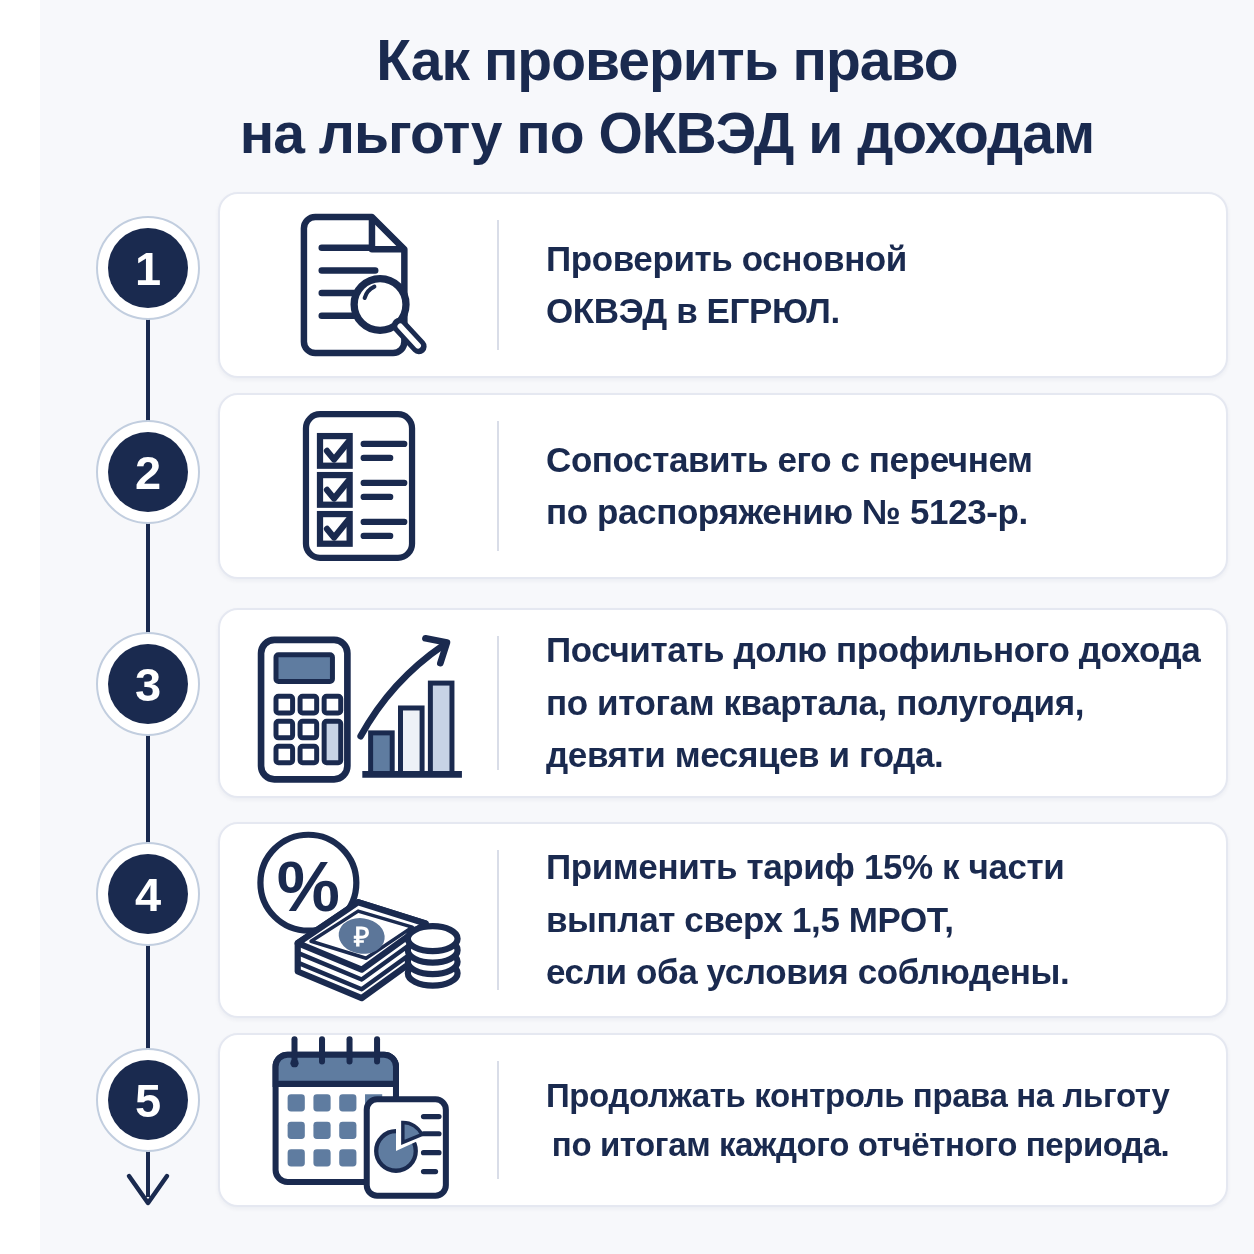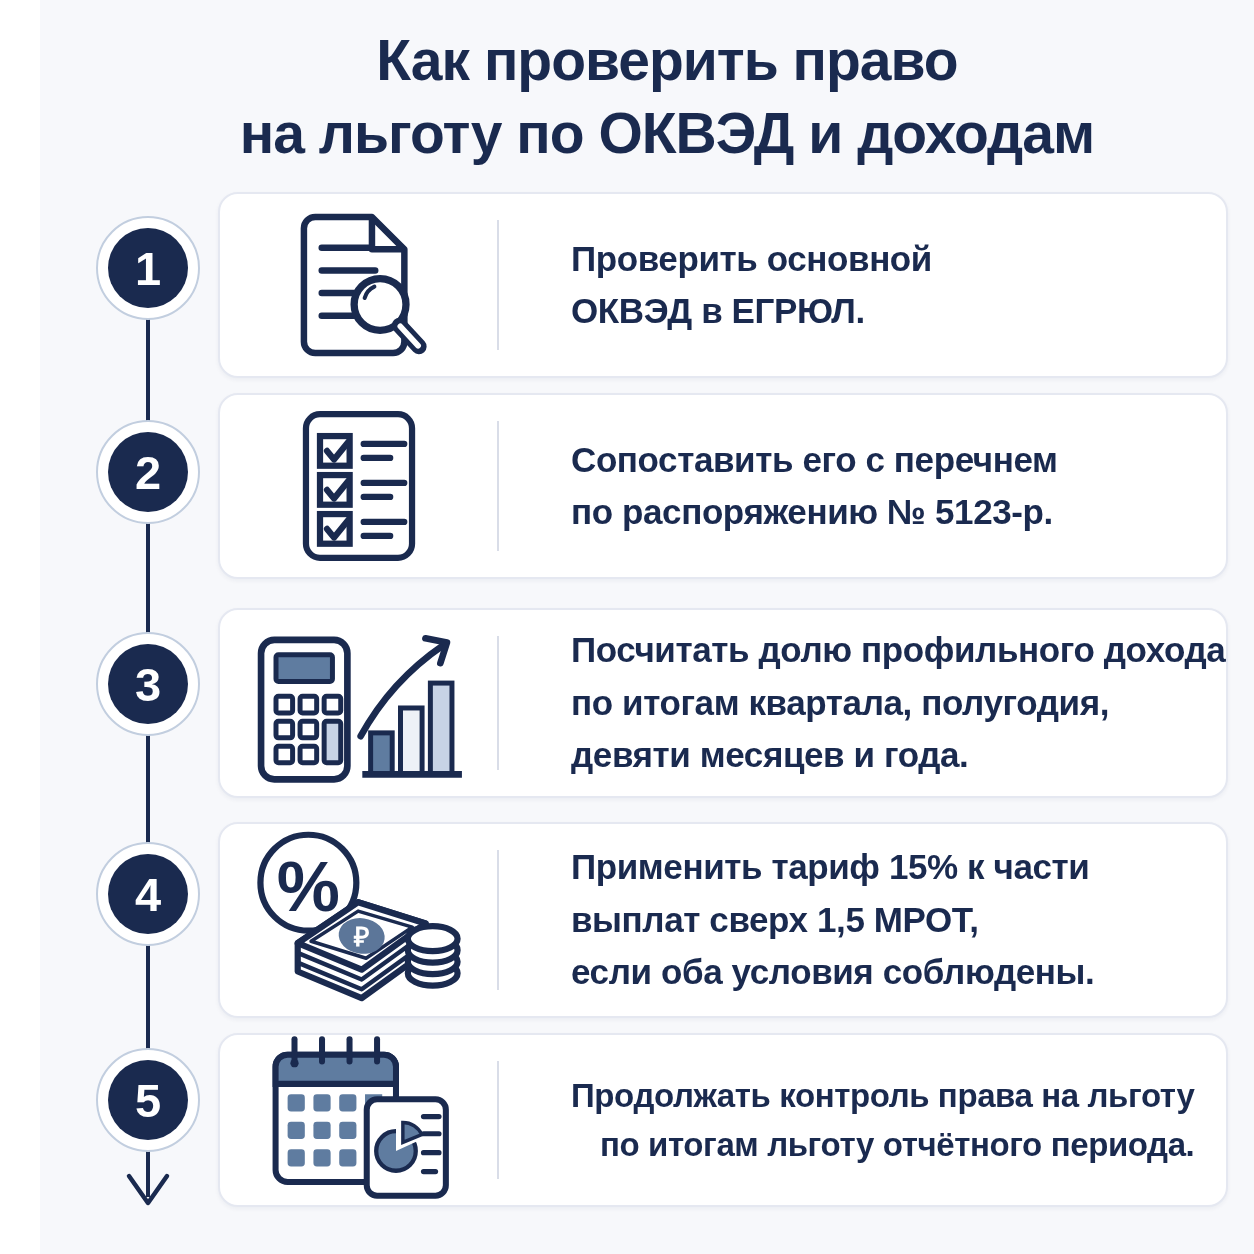--- a/index.html
+++ b/index.html
@@ -49,21 +49,21 @@
   .card3{top:608px;height:190px}
   .card4{top:822px;height:196px}
   .card5{top:1033px;height:174px}
   .icon-col{
     width:277px;flex:0 0 277px;display:flex;align-items:center;justify-content:center;
   }
   .divider{
     width:2px;align-self:stretch;margin:26px 0;background:#d9dde8;flex:0 0 2px;
   }
   .text-col{
-    padding-left:72px;padding-right:24px;
+    padding-left:47px;padding-right:24px;
     color:#1a2a4f;font-size:35px;font-weight:bold;
     line-height:1.5;letter-spacing:-0.4px;
   }
   .card5 .text-col{font-size:33px;text-align:right;}
   .text-col div{white-space:nowrap;}
 </style>
 </head>
 <body>
 
 <div class="canvas">
@@ -236,17 +236,17 @@
         <path d="M83 63 L83 51.5 A12 12 0 0 1 94 58.5 Z" fill="#5f7ca0" stroke="#1a2a4f" stroke-width="2"></path>
         <line x1="95" y1="48" x2="104" y2="48" stroke="#1a2a4f" stroke-width="3" stroke-linecap="round"></line>
         <line x1="95" y1="58" x2="104" y2="58" stroke="#1a2a4f" stroke-width="3" stroke-linecap="round"></line>
         <line x1="95" y1="69" x2="104" y2="69" stroke="#1a2a4f" stroke-width="3" stroke-linecap="round"></line>
         <line x1="95" y1="80" x2="102" y2="80" stroke="#1a2a4f" stroke-width="3" stroke-linecap="round"></line>
       </svg>
     </div>
     <div class="divider"></div>
     <div class="text-col">
       <div>Продолжать контроль права на льготу</div>
-      <div>по итогам льготу отчётного периода.</div>
+      <div>по итогам каждого отчётного периода.</div>
     </div>
   </div>
 
 </div>
 
 </body></html>

